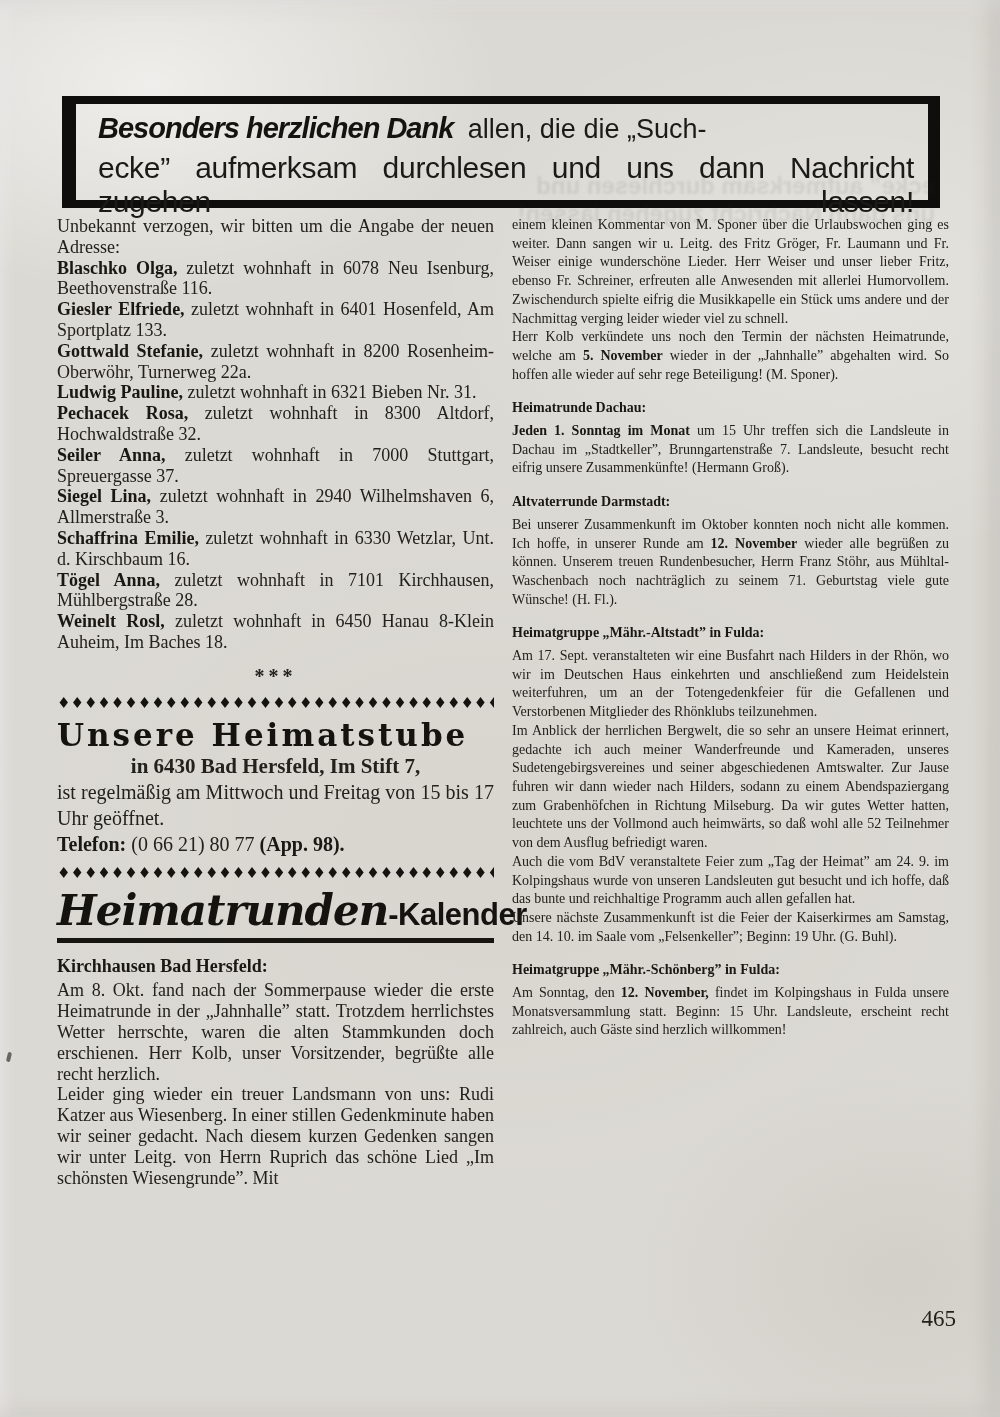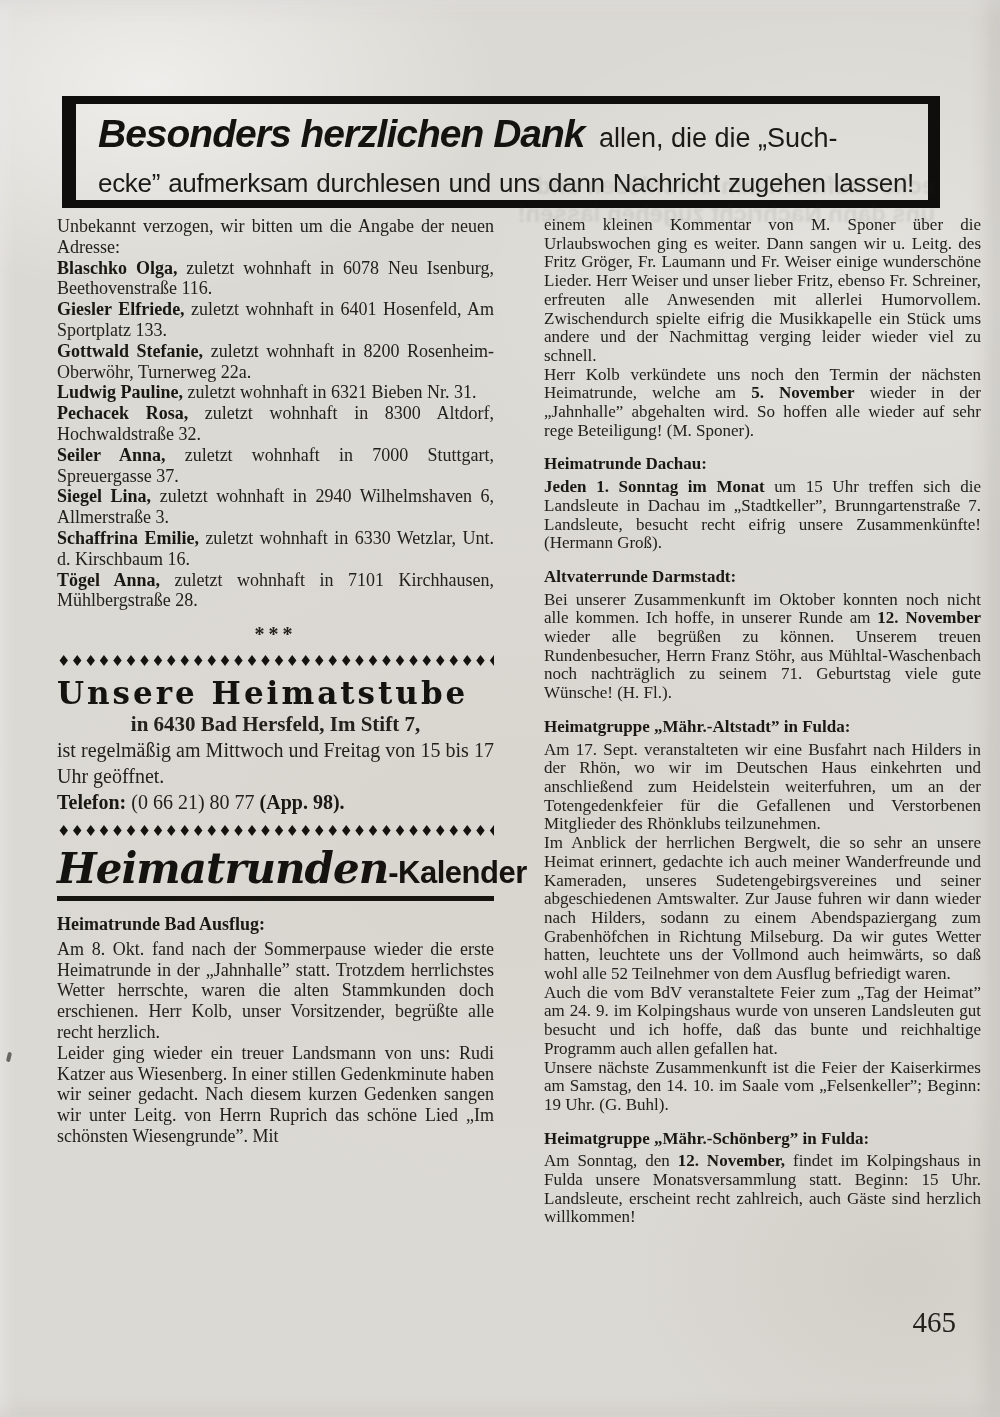--- a/index.html
+++ b/index.html
@@ -18,36 +18,36 @@
   }
 
   
   .banner {
     position:absolute; left:62px; top:96px; width:878px; height:112px; box-sizing:border-box;
     border:8px solid #0f0e0c; border-left-width:14px; border-right-width:12px;
     padding:8px 14px 8px 22px;
     font-family:"Liberation Sans","DejaVu Sans",sans-serif;
   }
   .b-line1 { white-space:nowrap; }
-  .b-big  { font-weight:bold; font-style:italic; font-size:39px; letter-spacing:-1px; color:#141310; }
+  .b-big  { font-weight:bold; font-style:italic; font-size:29px; letter-spacing:-1px; color:#141310; }
   .b-rest { font-size:27px; color:#1b1a17; margin-left:10px; }
-  .b-line2 { font-size:26px; letter-spacing:-0.3px; margin-top:12px; text-align:justify; text-align-last:justify; color:#1b1a17; }
+  .b-line2 { font-size:30px; letter-spacing:-0.3px; margin-top:6px; text-align:justify; text-align-last:justify; color:#1b1a17; }
 
   .bleed {
     position:absolute; left:505px; top:172px; width:430px;
     transform:scaleX(-1); opacity:.09; filter:blur(1.3px);
     font-family:"Liberation Sans",sans-serif; font-weight:bold; font-size:24px; color:#33322f;
     pointer-events:none;
   }
   .speck { position:absolute; left:7px; top:1052px; width:4px; height:10px; background:#4c4a45; border-radius:2px; transform:rotate(14deg); opacity:.8; }
 
   
   .col { position:absolute; top:216px; width:437px; text-align:justify; }
   .col-left  { left:57px;  font-size:18px;   line-height:20.8px; }
-  .col-right { left:512px; font-size:17px; line-height:18.7px;margin-left:32px; }
+  .col-right { left:512px; font-size:14px; line-height:18.7px; }
   p { margin:0; }
   b { font-weight:bold; color:#1a1813; }
 
   .sec-head { font-weight:bold; margin:13px 0 4px; text-align:left; color:#1a1813; }
   .col-right .sec-head { margin-top:15px; }
 
   
   .stars { text-align:center; font-weight:bold; font-size:20px; letter-spacing:4px; margin:12px 0 0; line-height:22px; }
   .diamonds {
     font-family:"DejaVu Sans",sans-serif; font-size:15px; line-height:20px; letter-spacing:0;
@@ -56,21 +56,21 @@
   .hs-title {
     text-align:left; font-weight:bold; font-size:31px; line-height:36px; letter-spacing:3px;
     font-family:"DejaVu Serif",serif; white-space:nowrap; color:#14130f; margin-top:2px;
   }
   .hs-addr { text-align:center; font-weight:bold; font-size:21px; line-height:26px; }
   .hs-body { font-size:20px; line-height:26px; text-align:justify; }
   .kal-head { margin-top:18px; border-bottom:5px solid #17150f; padding-bottom:8px; margin-bottom:8px; white-space:nowrap; text-align:right; }
   .kal-script { font-family:"DejaVu Serif",serif; font-style:italic; font-weight:bold; font-size:42px; letter-spacing:-1px; color:#14130f; }
   .kal-suffix { font-family:"Liberation Sans","DejaVu Sans",sans-serif; font-weight:bold; font-size:31px; letter-spacing:-0.5px; color:#14130f; }
 
-  .pageno { position:absolute; right:44px; top:1306px; font-size:29px; color:#23211c; }
+  .pageno { position:absolute; right:44px; top:1306px; font-size:23px; color:#23211c; }
 </style>
 </head>
 <body>
 
 <div class="page">
 
   <div class="banner">
     <div class="b-line1">
       <span class="b-big">Besonders herzlichen Dank</span>
       <span class="b-rest">allen, die die „Such-</span>
@@ -86,40 +86,41 @@
     <div>
         <p><b>Blaschko Olga,</b><span> zuletzt wohnhaft in 6078 Neu Isenburg, Beethovenstraße 116.</span></p>
         <p><b>Giesler Elfriede,</b><span> zuletzt wohnhaft in 6401 Hosenfeld, Am Sportplatz 133.</span></p>
         <p><b>Gottwald Stefanie,</b><span> zuletzt wohnhaft in 8200 Rosenheim-Oberwöhr, Turnerweg 22a.</span></p>
         <p><b>Ludwig Pauline,</b><span> zuletzt wohnhaft in 6321 Bieben Nr. 31.</span></p>
         <p><b>Pechacek Rosa,</b><span> zuletzt wohnhaft in 8300 Altdorf, Hochwaldstraße 32.</span></p>
         <p><b>Seiler Anna,</b><span> zuletzt wohnhaft in 7000 Stuttgart, Spreuergasse 37.</span></p>
         <p><b>Siegel Lina,</b><span> zuletzt wohnhaft in 2940 Wilhelmshaven 6, Allmerstraße 3.</span></p>
         <p><b>Schaffrina Emilie,</b><span> zuletzt wohnhaft in 6330 Wetzlar, Unt. d. Kirschbaum 16.</span></p>
         <p><b>Tögel Anna,</b><span> zuletzt wohnhaft in 7101 Kirchhausen, Mühlbergstraße 28.</span></p>
+        <p><b>Weinelt Rosl,</b><span> zuletzt wohnhaft in 6450 Hanau 8-Klein Auheim, Im Baches 18.</span></p>
       </div>
 
     <div class="stars">***</div>
     <div class="diamonds">♦♦♦♦♦♦♦♦♦♦♦♦♦♦♦♦♦♦♦♦♦♦♦♦♦♦♦♦♦♦♦♦♦♦♦♦♦♦♦♦♦♦♦♦♦♦♦♦♦♦</div>
 
     <div class="hs-title">Unsere Heimatstube</div>
     <div class="hs-addr">in 6430 Bad Hersfeld, Im Stift 7,</div>
     <div class="hs-body">
       <p>ist regelmäßig am Mittwoch und Freitag von 15 bis 17 Uhr geöffnet.</p>
       <p><b>Telefon:</b><span> (0 66 21) 80 77 </span><b>(App. 98).</b></p>
     </div>
 
     <div class="diamonds">♦♦♦♦♦♦♦♦♦♦♦♦♦♦♦♦♦♦♦♦♦♦♦♦♦♦♦♦♦♦♦♦♦♦♦♦♦♦♦♦♦♦♦♦♦♦♦♦♦♦</div>
 
     <div class="kal-head">
       <span class="kal-script">Heimatrunden</span><span class="kal-suffix">-Kalender</span>
     </div>
 
     <div>
-        <div class="sec-head">Heimatrunde Bad Ausflug:</div>
+        <div class="sec-head">Kirchhausen Bad Hersfeld:</div>
         <p><span>Am 8. Okt. fand nach der Sommerpause wieder die erste Heimatrunde in der „Jahnhalle” statt. Trotzdem herrlichstes Wetter herrschte, waren die alten Stammkunden doch erschienen. Herr Kolb, unser Vorsitzender, begrüßte alle recht herzlich.</span></p>
         <p><span>Leider ging wieder ein treuer Landsmann von uns: Rudi Katzer aus Wiesenberg. In einer stillen Gedenkminute haben wir seiner gedacht. Nach diesem kurzen Gedenken sangen wir unter Leitg. von Herrn Ruprich das schöne Lied „Im schönsten Wiesengrunde”. Mit</span></p>
       </div>
   </div>
 
   <div class="col col-right">
     <p><span>einem kleinen Kommentar von M. Sponer über die Urlaubswochen ging es weiter. Dann sangen wir u. Leitg. des Fritz Gröger, Fr. Laumann und Fr. Weiser einige wunderschöne Lieder. Herr Weiser und unser lieber Fritz, ebenso Fr. Schreiner, erfreuten alle Anwesenden mit allerlei Humorvollem. Zwischendurch spielte eifrig die Musikkapelle ein Stück ums andere und der Nachmittag verging leider wieder viel zu schnell.</span></p>
     <p><span>Herr Kolb verkündete uns noch den Termin der nächsten Heimatrunde, welche am </span><b>5. November</b><span> wieder in der „Jahnhalle” abgehalten wird. So hoffen alle wieder auf sehr rege Beteiligung! (M. Sponer).</span></p>
     <div>
         <div class="sec-head">Heimatrunde Dachau:</div>

